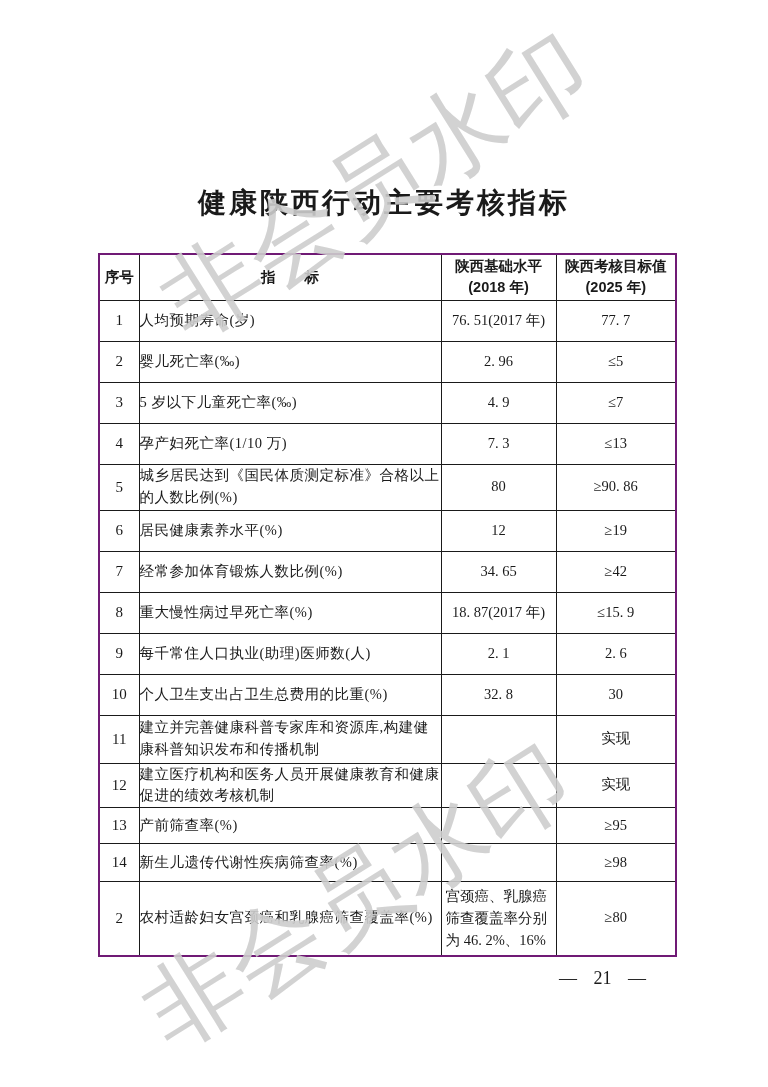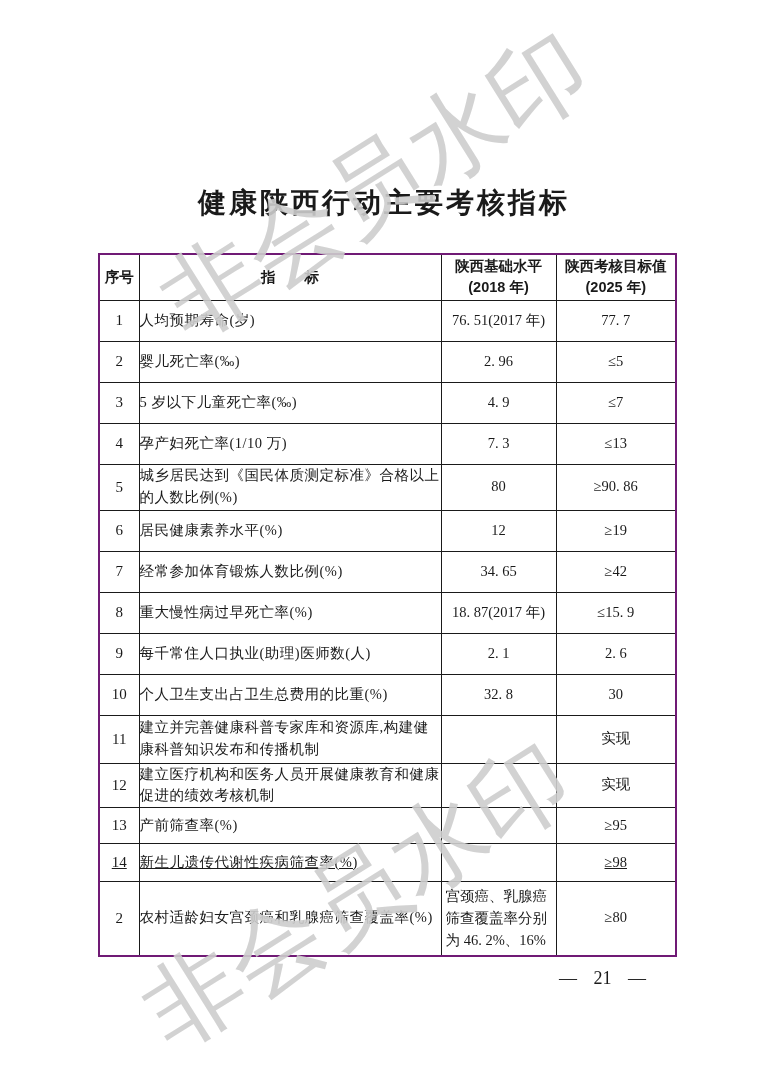--- a/index.html
+++ b/index.html
@@ -99,21 +99,21 @@
     letter-spacing: 0.5px;
   }
   td.col-base, td.col-target {
     text-align: center;
   }
   #table-body tr { height: 41px; }
   #table-body tr:nth-child(5)  { height: 46px; }
   #table-body tr:nth-child(11) { height: 48px; }
   #table-body tr:nth-child(12) { height: 44px; }
   #table-body tr:nth-child(13) { height: 36px; }
-  #table-body tr:nth-child(14) { height: 38px; text-decoration: underline; }
+  #table-body tr:nth-child(14) { height: 38px; }
   #table-body tr:nth-child(15) { height: 74px; }
   #table-body tr:nth-child(15) td.col-base {
     text-align: left;
     padding: 2px 4px;
     line-height: 1.55;
   }
   .page-footer {
     position: absolute;
     top: 968px;
     left: 0;

